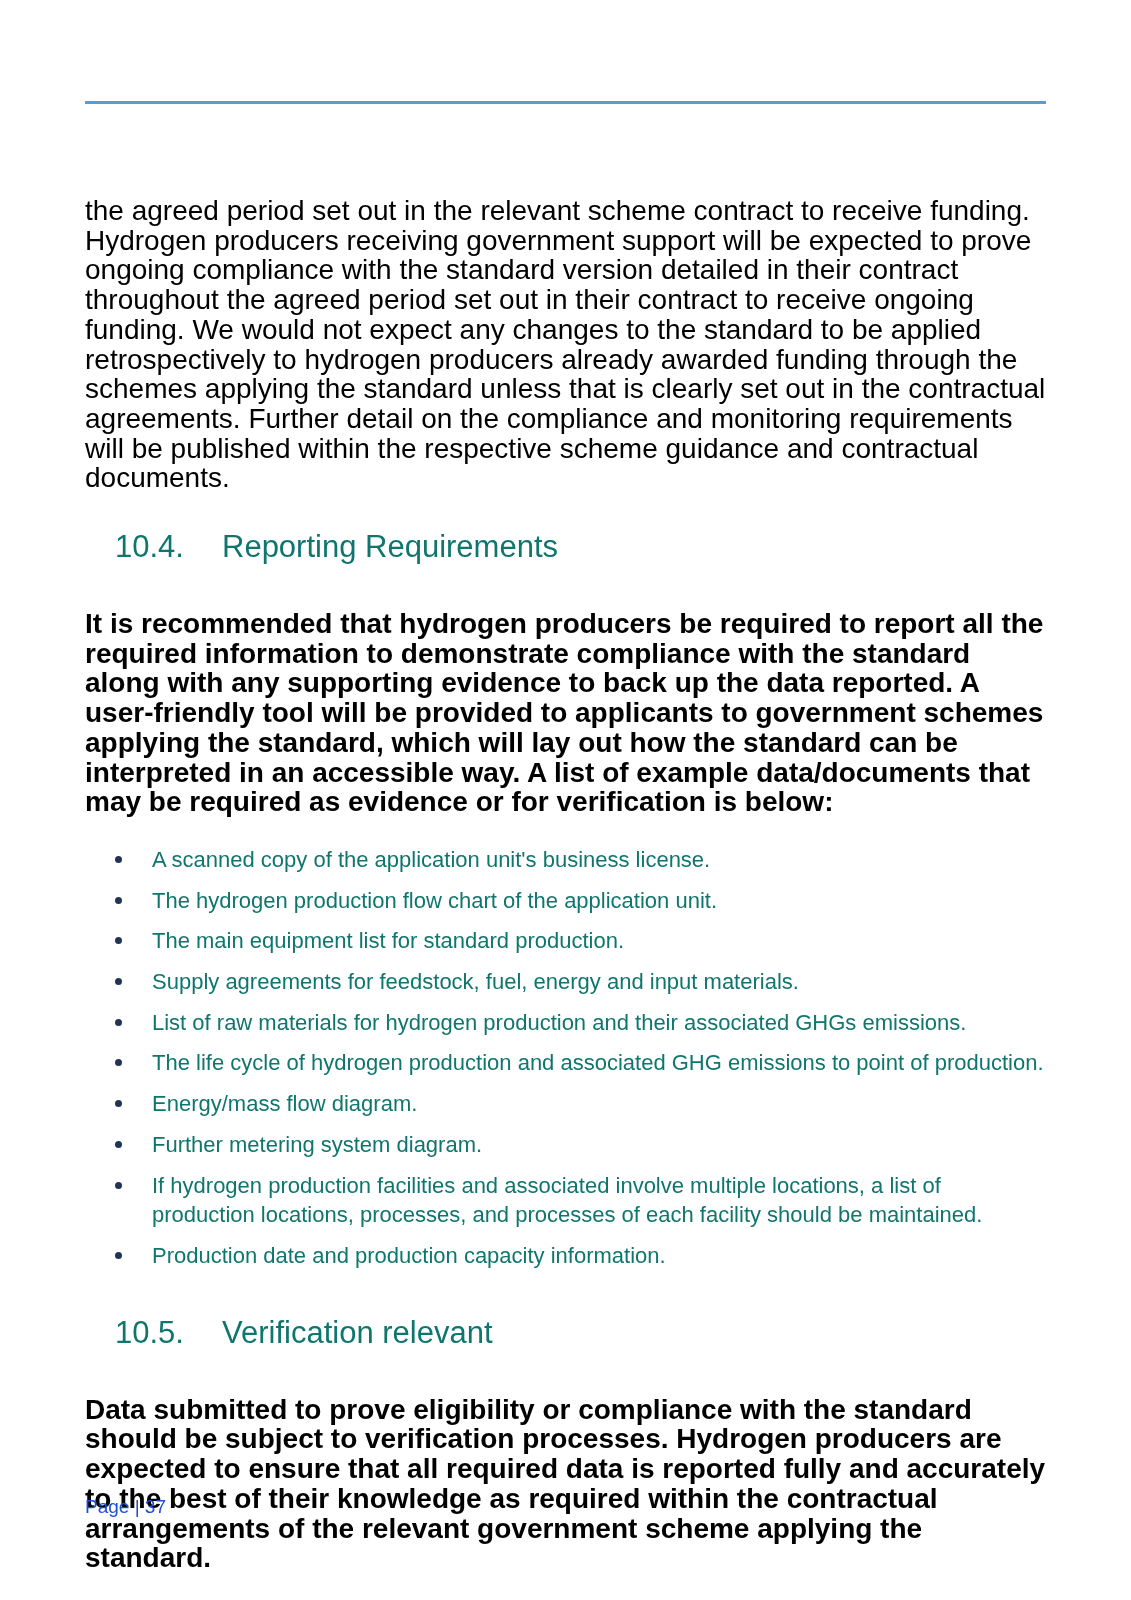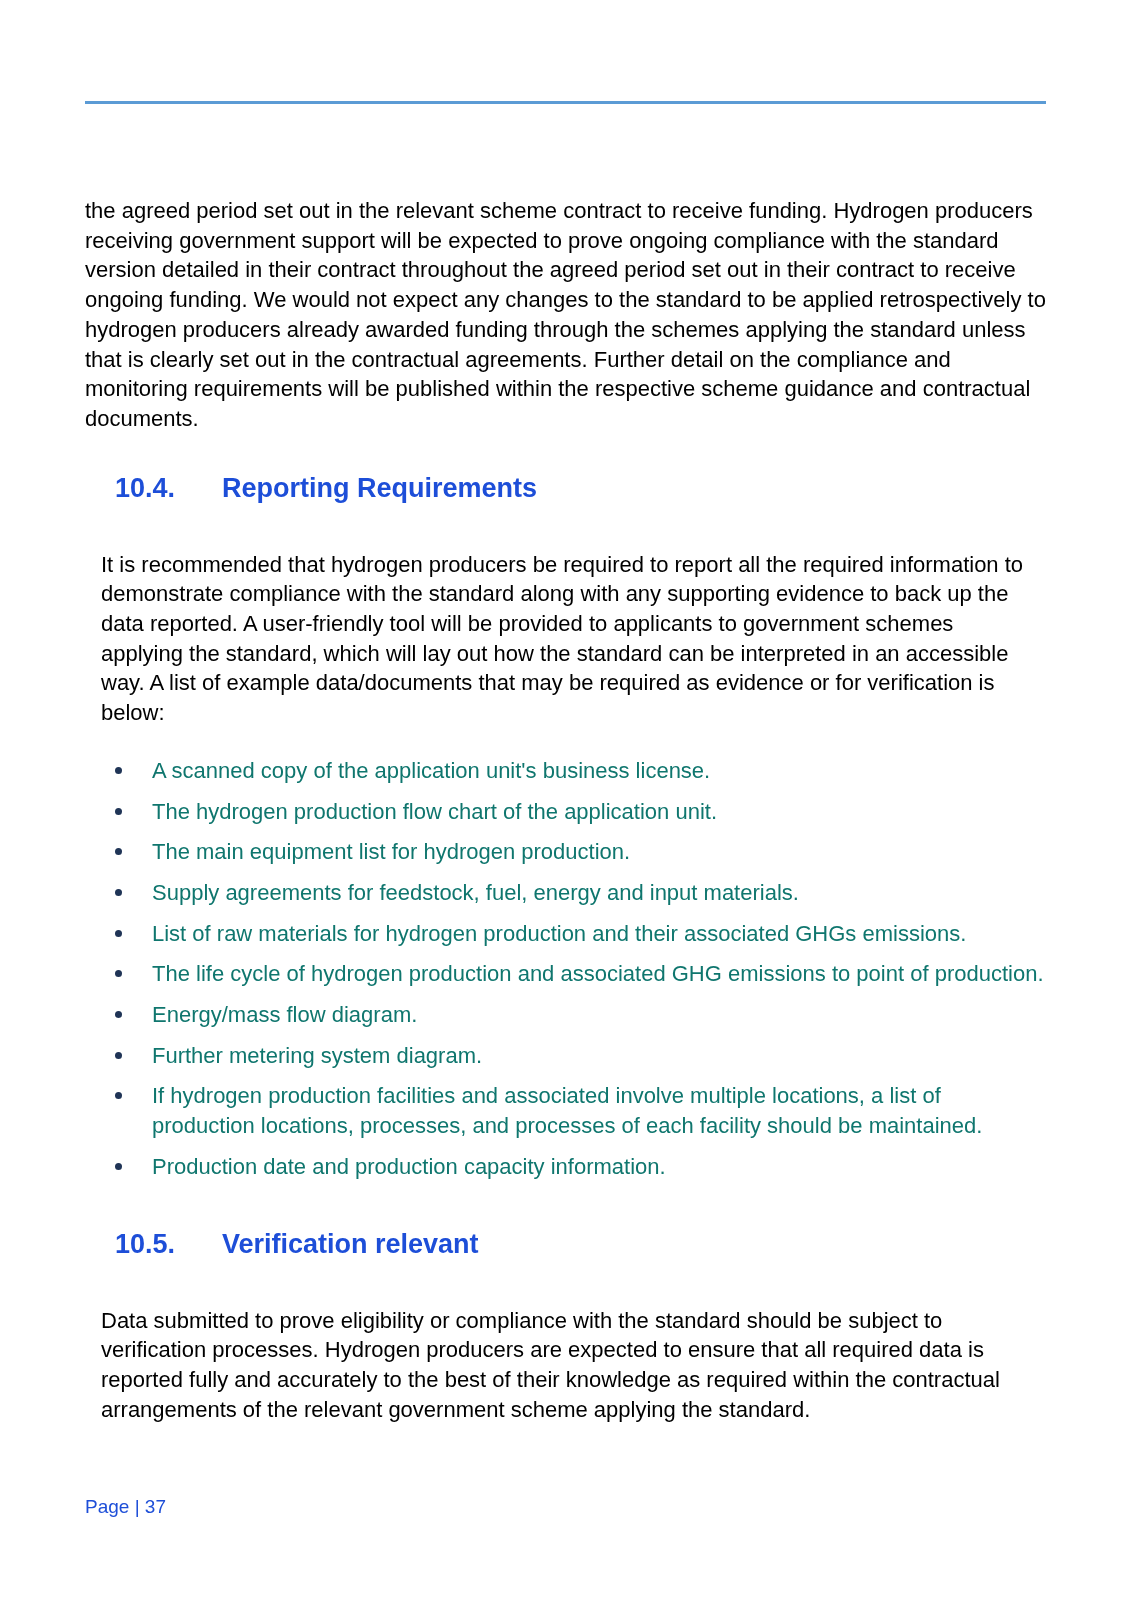--- a/index.html
+++ b/index.html
@@ -25,32 +25,32 @@
     background: #5b9bd5;
   }
   .content {
     position: absolute;
     left: 85px;
     top: 196px;
     width: 961px;
   }
   .body-para {
     margin: 0;
-    font-size: 22px;
+    font-size: 28px;
     line-height: 29.7px;
     color: #000000;
     letter-spacing: 0;
   }
   .section-heading {
     margin: 34px 0 42px 0;
     padding-left: 30px;
-    font-size: 27px;
-    font-weight: 700;
+    font-size: 31px;
+    font-weight: 400;
     line-height: 40px;
-    color: #1d4ed8;
+    color: #0f766e;
   }
   .section-heading .section-number {
     display: inline-block;
     min-width: 107px;
   }
   .section-heading-2 {
     margin-top: 42px;
   }
   .evidence-list {
     list-style: none;
@@ -68,21 +68,22 @@
   .evidence-list .dot {
     position: absolute;
     left: 30px;
     top: 11px;
     width: 7px;
     height: 7px;
     border-radius: 50%;
     background: #1f3456;
   }
   .intro-after-heading {
-    margin: 16px;
+    margin: 0;
+    font-weight: bold;
   }
   .footer {
     position: absolute;
     left: 85px;
     top: 1494px;
     font-size: 19px;
     line-height: 25px;
     color: #1d4ed8;
   }
 </style>
@@ -105,21 +106,21 @@
       <li>
         <span class="dot"></span>
         <span>A scanned copy of the application unit's business license.</span>
       </li>
       <li>
         <span class="dot"></span>
         <span>The hydrogen production flow chart of the application unit.</span>
       </li>
       <li>
         <span class="dot"></span>
-        <span>The main equipment list for hydrogen production.</span>
+        <span>The main equipment list for standard production.</span>
       </li>
       <li>
         <span class="dot"></span>
         <span>Supply agreements for feedstock, fuel, energy and input materials.</span>
       </li>
       <li>
         <span class="dot"></span>
         <span>List of raw materials for hydrogen production and their associated GHGs emissions.</span>
       </li>
       <li>

